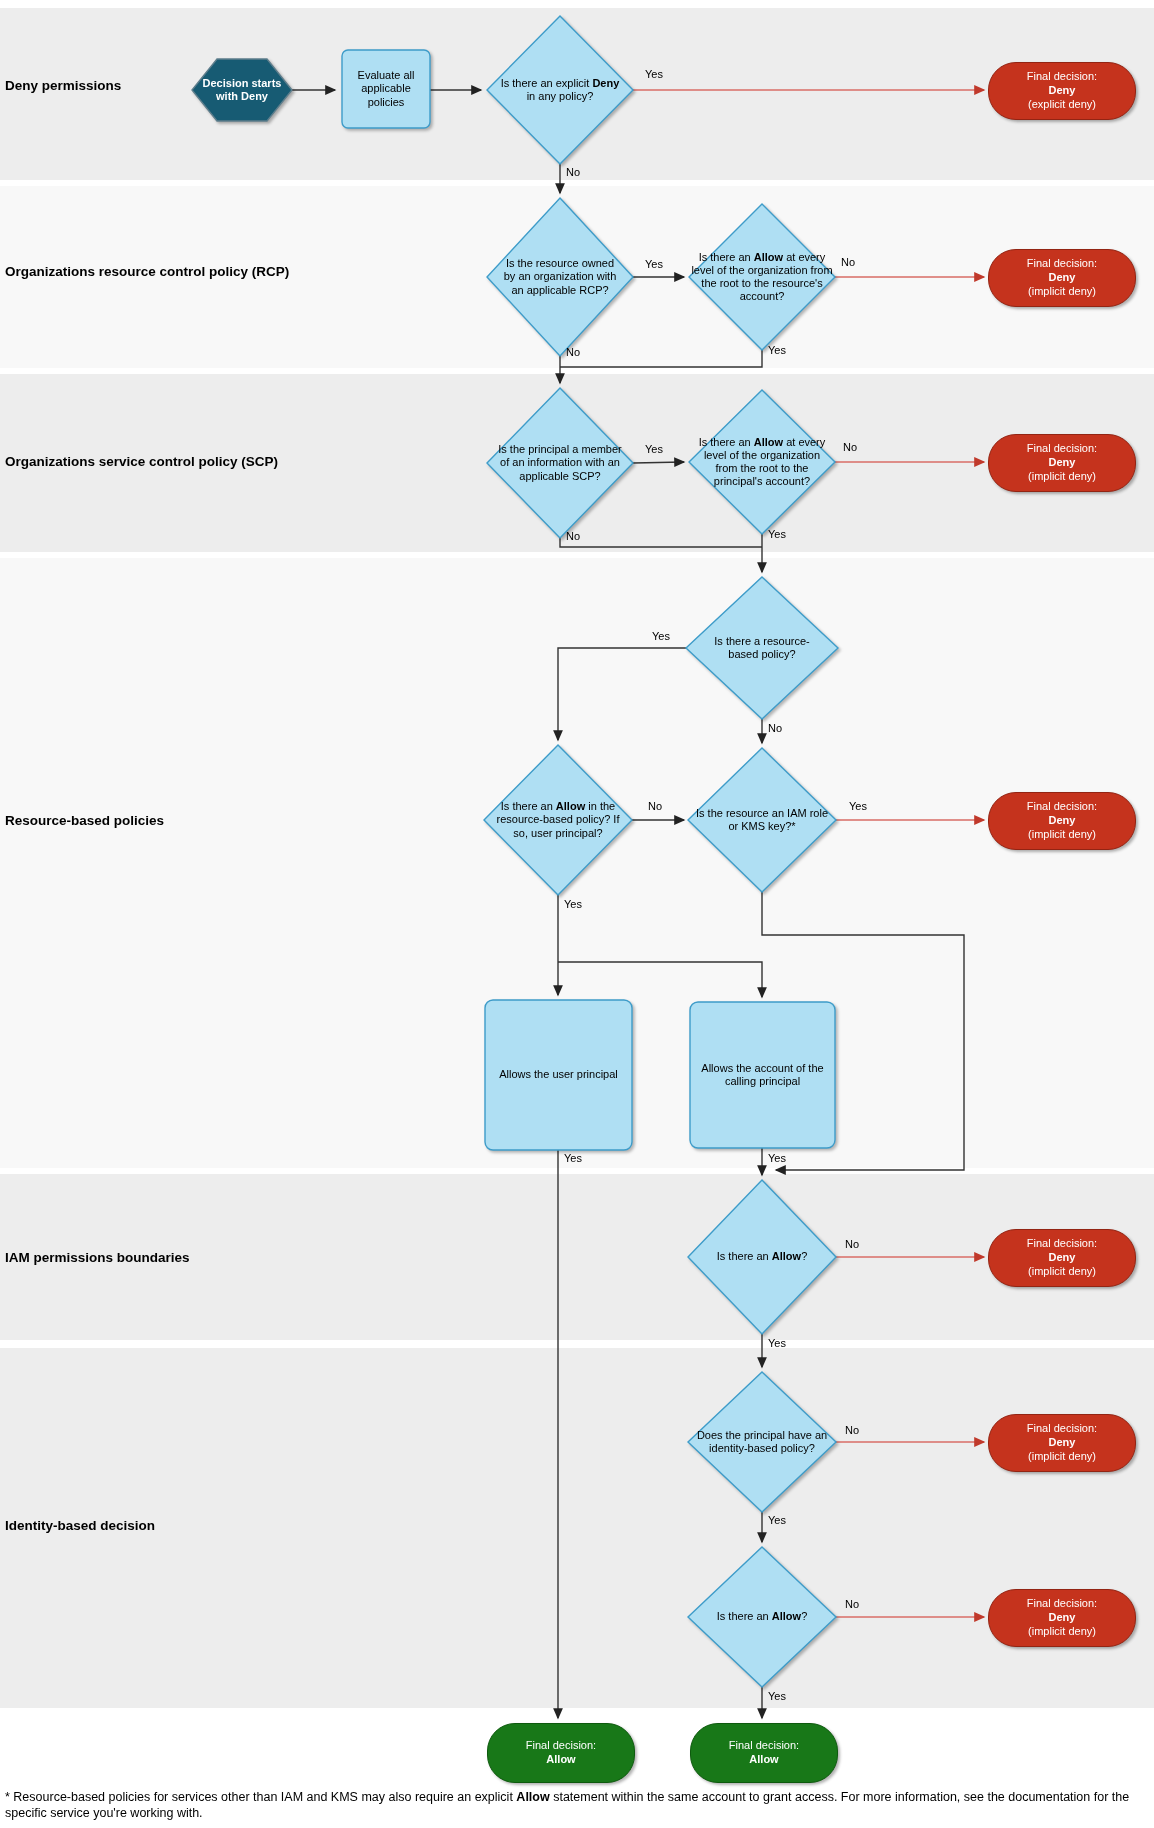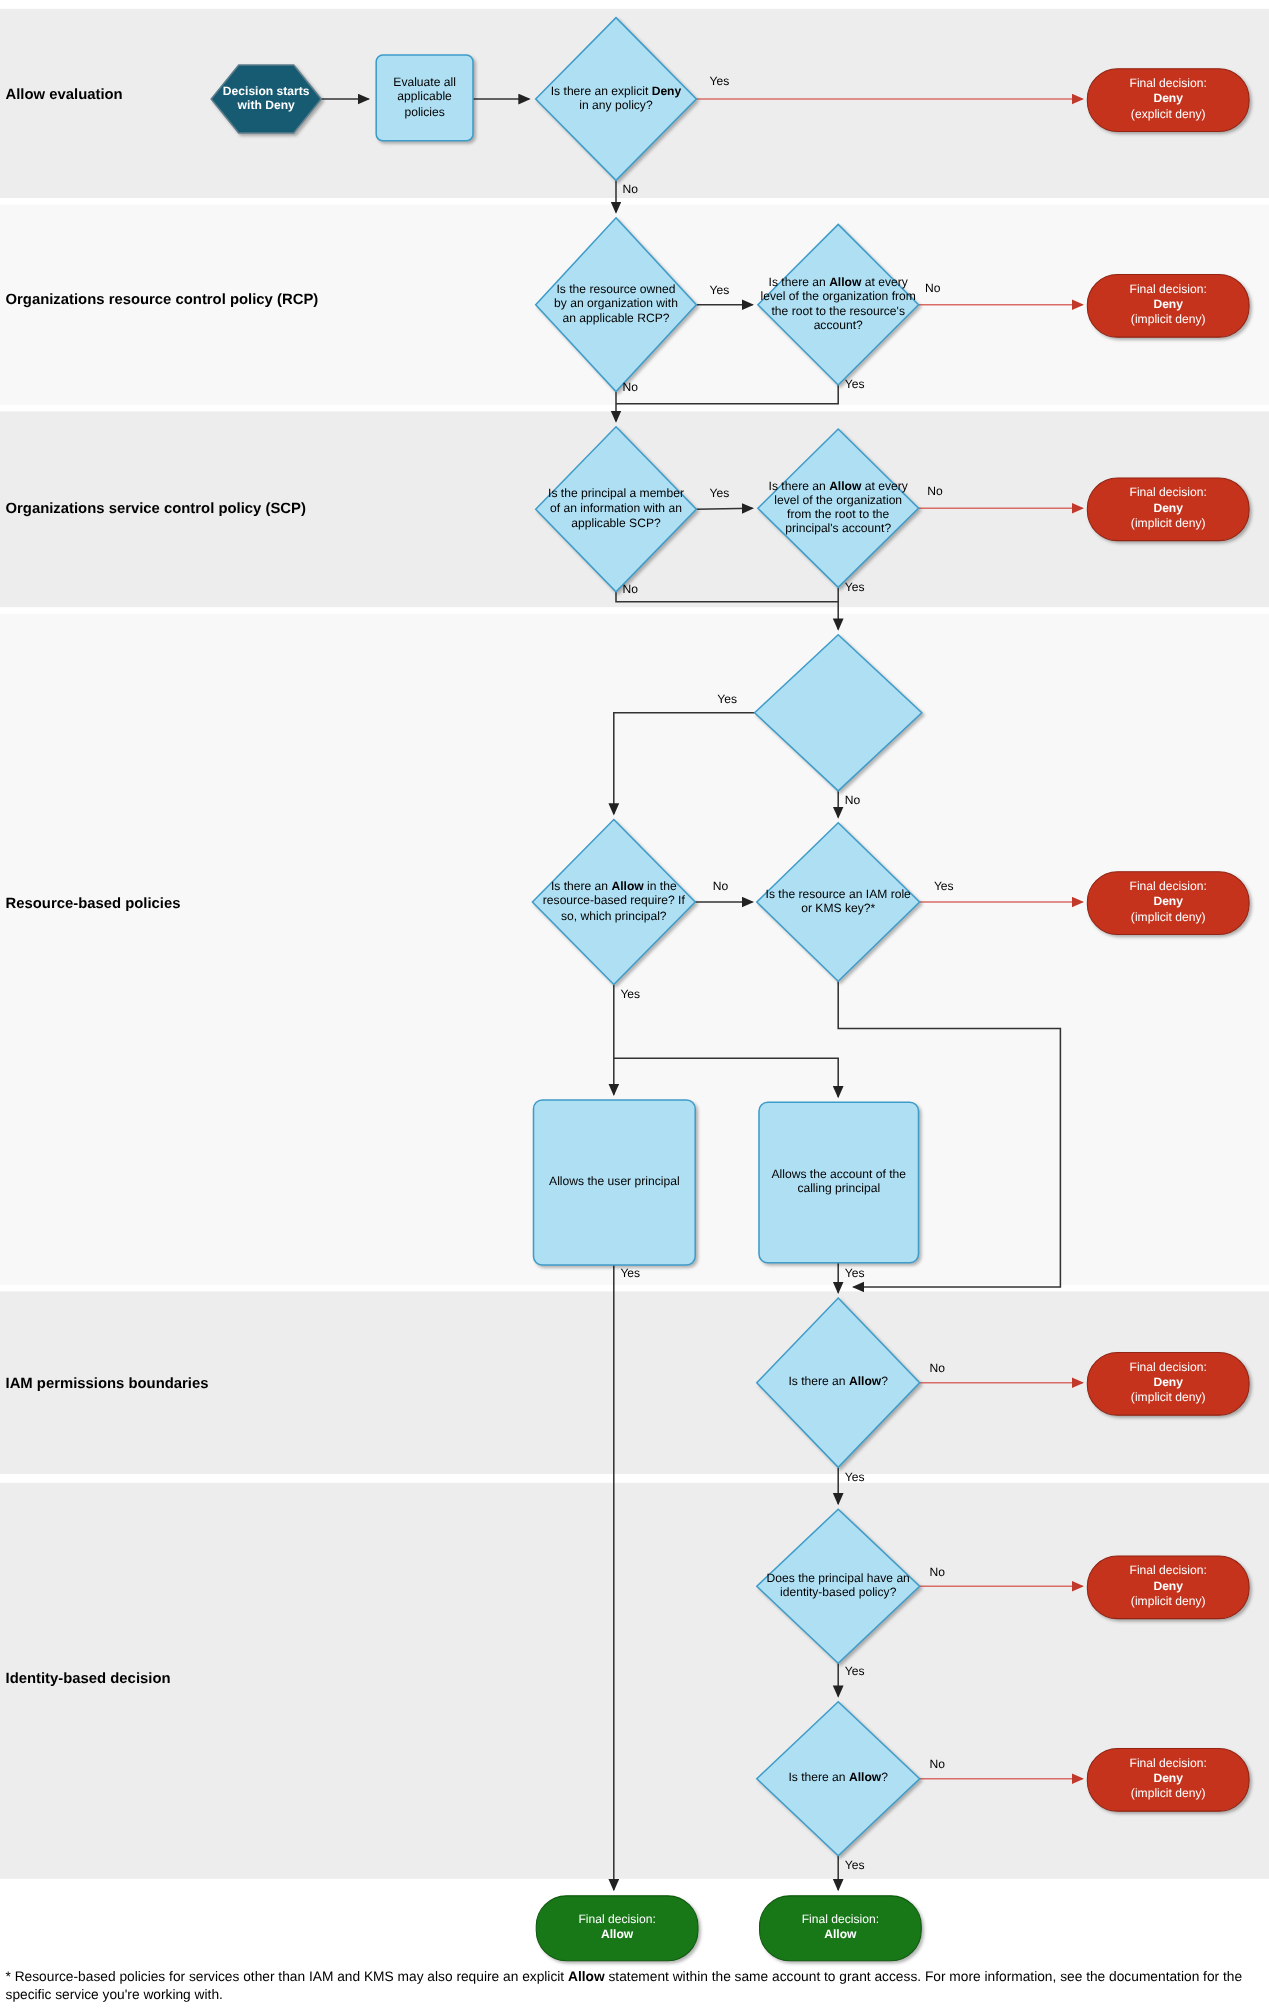--- a/index.html
+++ b/index.html
@@ -28,21 +28,21 @@
 
 <div id="canvas">
 
   <div class="lane" style="top:8px;height:172px;background:#EDEDED;"></div>
   <div class="lane" style="top:186px;height:182px;background:#F8F8F8;"></div>
   <div class="lane" style="top:374px;height:178px;background:#EDEDED;"></div>
   <div class="lane" style="top:558px;height:610px;background:#F8F8F8;"></div>
   <div class="lane" style="top:1174px;height:166px;background:#EDEDED;"></div>
   <div class="lane" style="top:1348px;height:360px;background:#EDEDED;"></div>
 
-  <div class="lane-label" style="left:5px;top:78px;">Allow evaluation</div>
+  <div class="lane-label" style="left:5px;top:78px;">Deny permissions</div>
   <div class="lane-label" style="left:5px;top:264px;">Organizations resource control policy (RCP)</div>
   <div class="lane-label" style="left:5px;top:454px;">Organizations service control policy (SCP)</div>
   <div class="lane-label" style="left:5px;top:813px;">Resource-based policies</div>
   <div class="lane-label" style="left:5px;top:1250px;">IAM permissions boundaries</div>
   <div class="lane-label" style="left:5px;top:1518px;">Identity-based decision</div>
 
   <svg class="layer" width="1154" height="1828">
     <defs>
       <marker id="mb" markerWidth="9" markerHeight="8" refX="7" refY="3.5" orient="auto">
         <path d="M0,0 L8,3.5 L0,7 z" fill="#222"></path>
@@ -112,22 +112,25 @@
   </div>
   <div class="node-text" style="left:690px;top:212px;width:144px;height:130px;">
     <span><span>Is there an </span><b>Allow</b><span> at every level of the organization from the root to the resource's account?</span></span>
   </div>
   <div class="node-text" style="left:494px;top:400px;width:132px;height:126px;">
     <span>Is the principal a member of an information with an applicable SCP?</span>
   </div>
   <div class="node-text" style="left:692px;top:398px;width:140px;height:128px;">
     <span><span>Is there an </span><b>Allow</b><span> at every level of the organization from the root to the principal's account?</span></span>
   </div>
+  <div class="node-text" style="left:700px;top:592px;width:124px;height:112px;">
+    <span>Is there a resource-based policy?</span>
+  </div>
   <div class="node-text" style="left:492px;top:756px;width:132px;height:128px;">
-    <span><span>Is there an </span><b>Allow</b><span> in the resource-based require? If so, which principal?</span></span>
+    <span><span>Is there an </span><b>Allow</b><span> in the resource-based policy? If so, user principal?</span></span>
   </div>
   <div class="node-text" style="left:489px;top:1004px;width:139px;height:142px;">
     <span>Allows the user principal</span>
   </div>
   <div class="node-text" style="left:694px;top:762px;width:136px;height:116px;">
     <span>Is the resource an IAM role or KMS key?*</span>
   </div>
   <div class="node-text" style="left:694px;top:1006px;width:137px;height:138px;justify-content:flex-end;">
     <span>Allows the account of the calling principal</span>
   </div>

